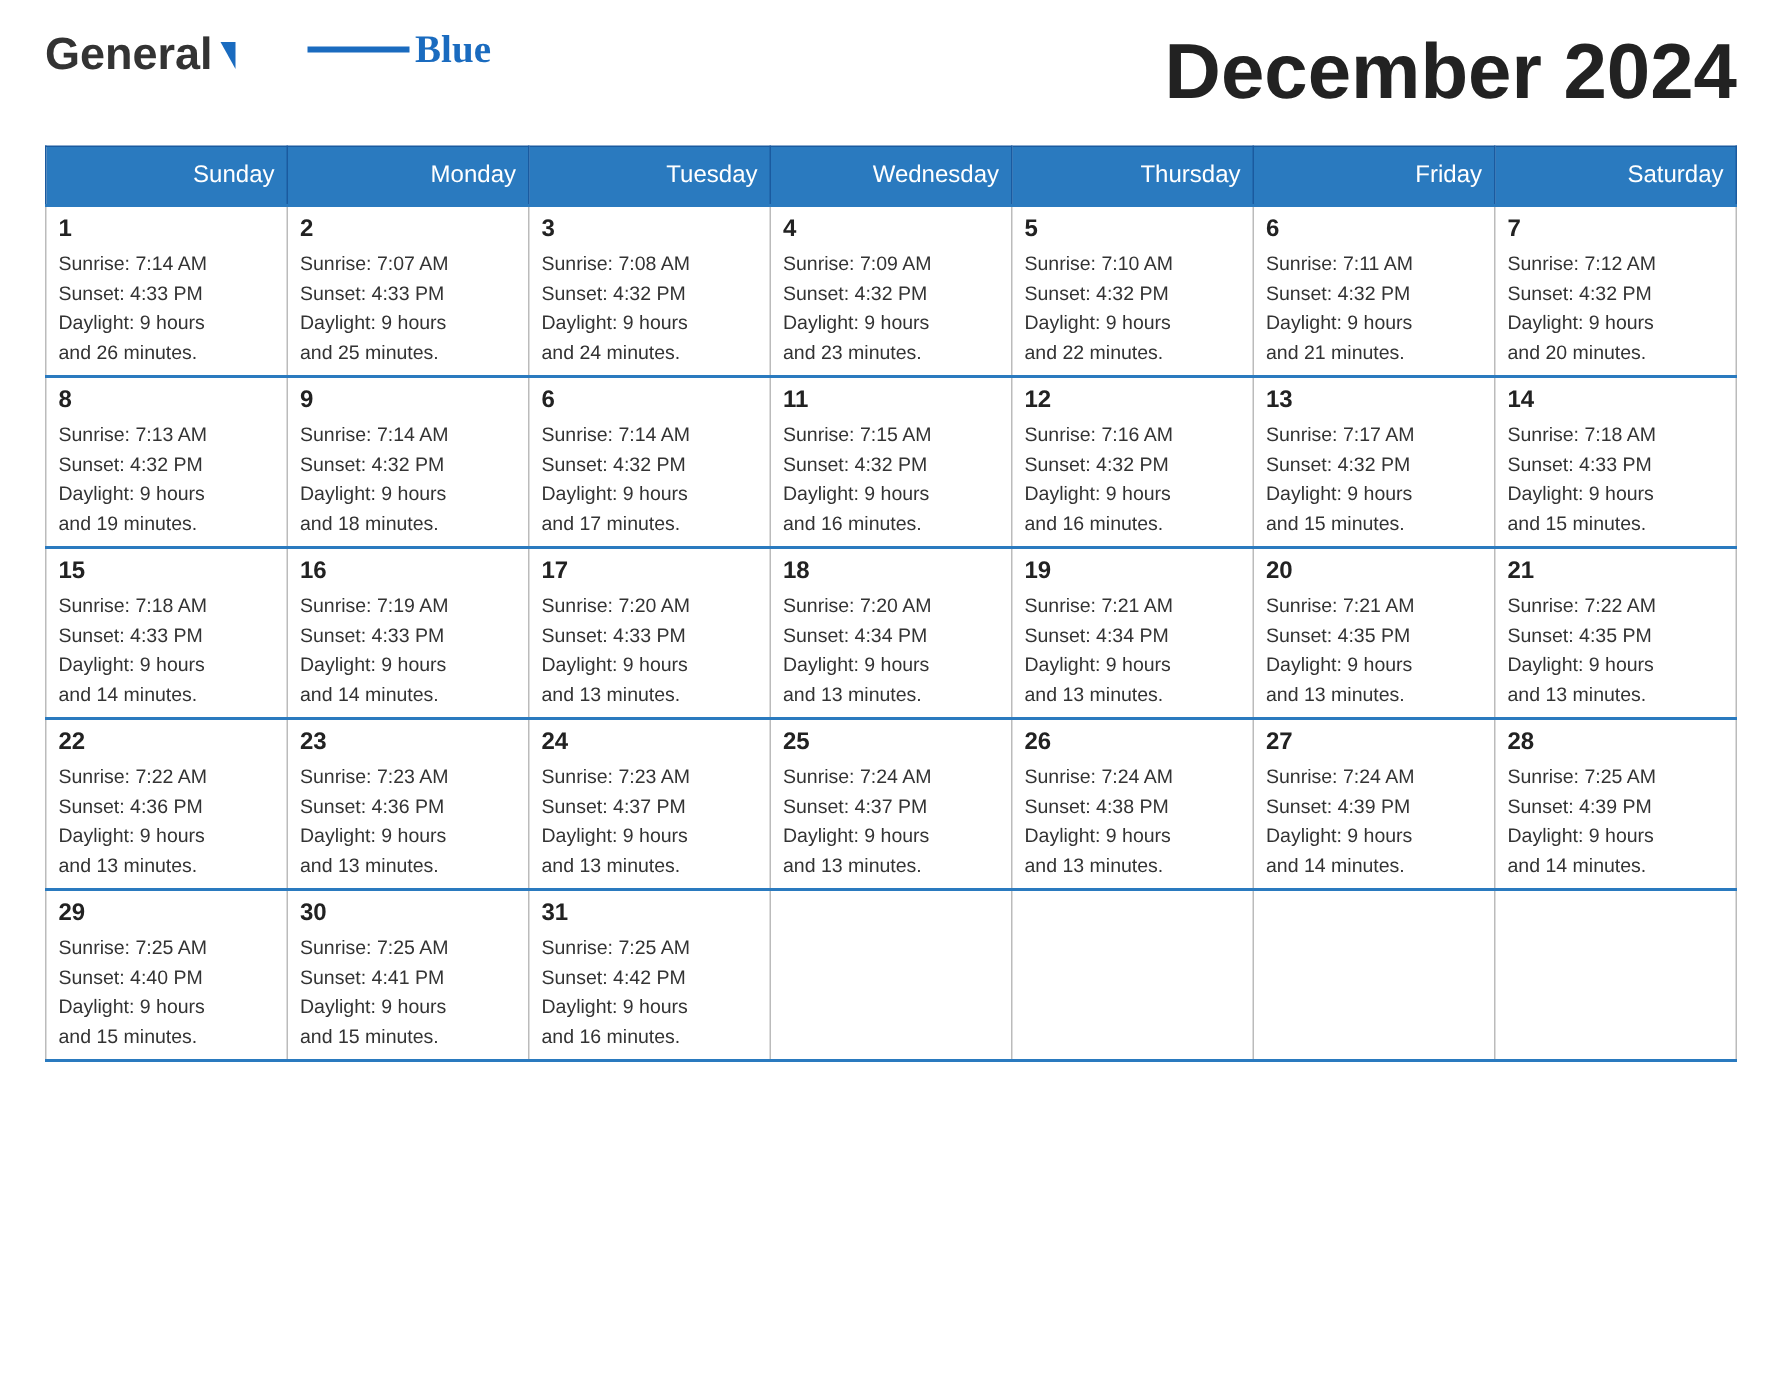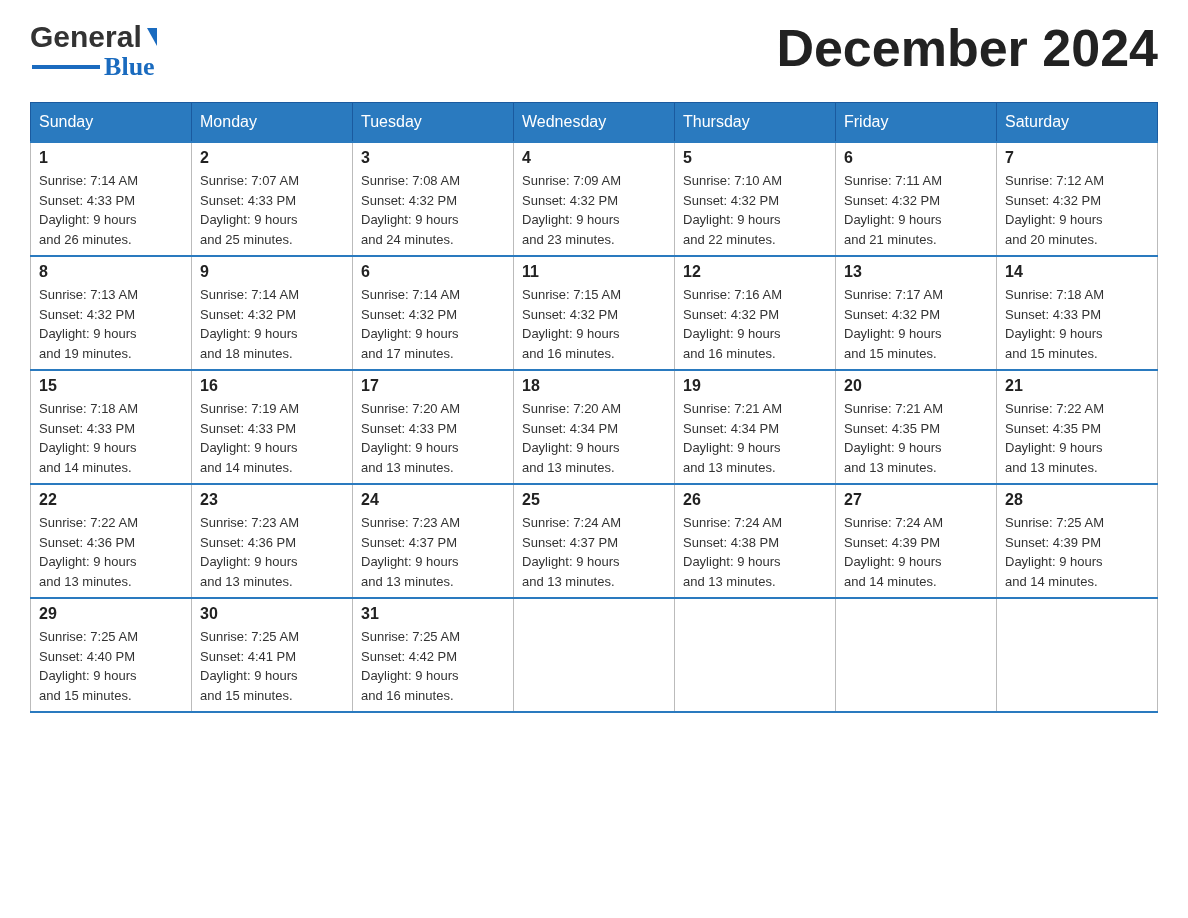--- a/index.html
+++ b/index.html
@@ -11,22 +11,22 @@
       padding: 20px 30px;
     }
     .header {
       display: flex;
       justify-content: space-between;
       align-items: flex-start;
       margin-bottom: 20px;
     }
     .logo {
       display: flex;
-      flex-direction: column;
-      align-items: center;
+      align-items: flex-start;
+      gap: 48px;
     }
     .title-section {
     }
     .month-title {
       font-size: 52px;
       font-weight: bold;
       color: #222;
       line-height: 1.1;
     }
     .subtitle {
@@ -38,21 +38,21 @@
       width: 100%;
       border-collapse: collapse;
       border: 1px solid #999;
     }
     .calendar th {
       background: #2a7abf;
       color: #fff;
       font-size: 16px;
       font-weight: normal;
       padding: 10px 8px;
-      text-align: left;
+      text-align: right;
       border: 1px solid #1a5a9f;
     }
     .calendar td {
       vertical-align: top;
       padding: 6px 8px;
       border: 1px solid #bbb;
       width: calc(100% / 7);
       min-height: 100px;
       font-size: 13px;
       color: #333;

